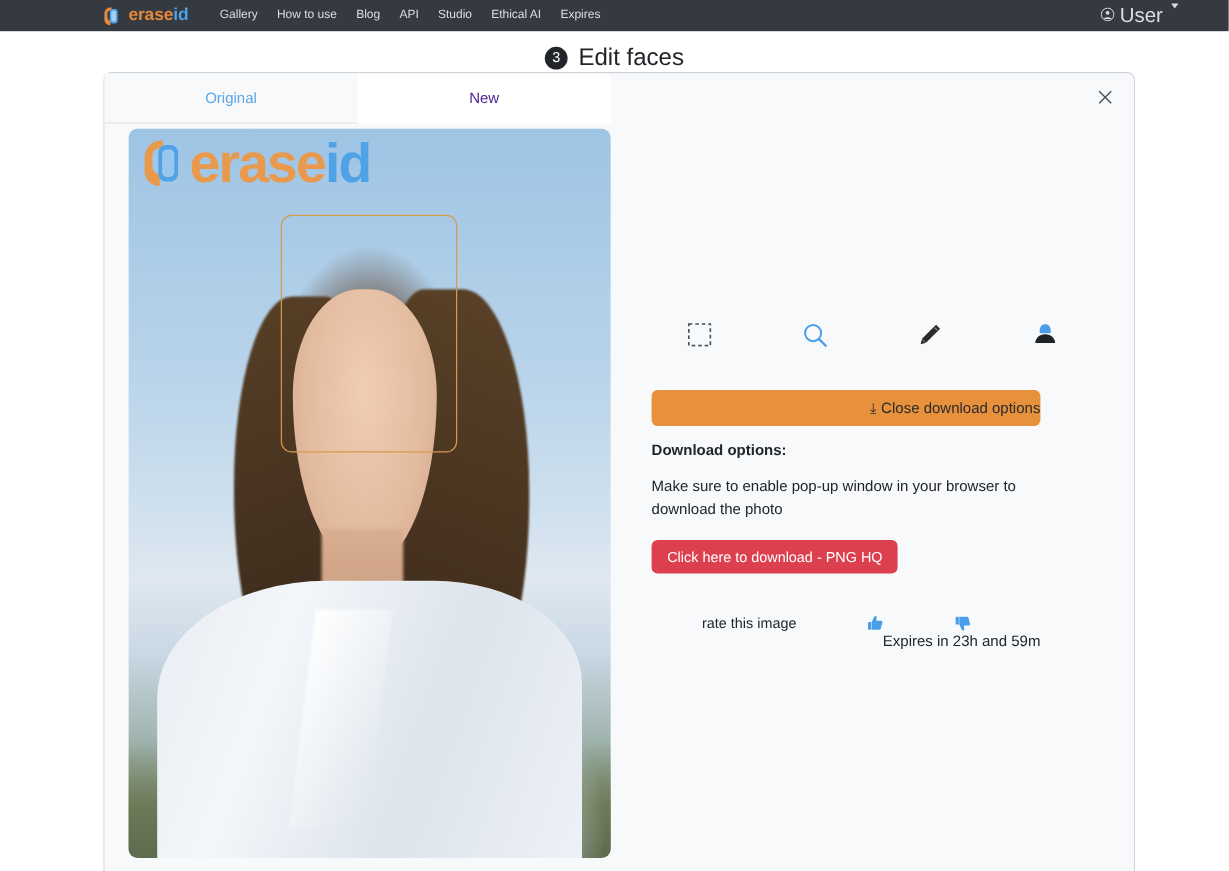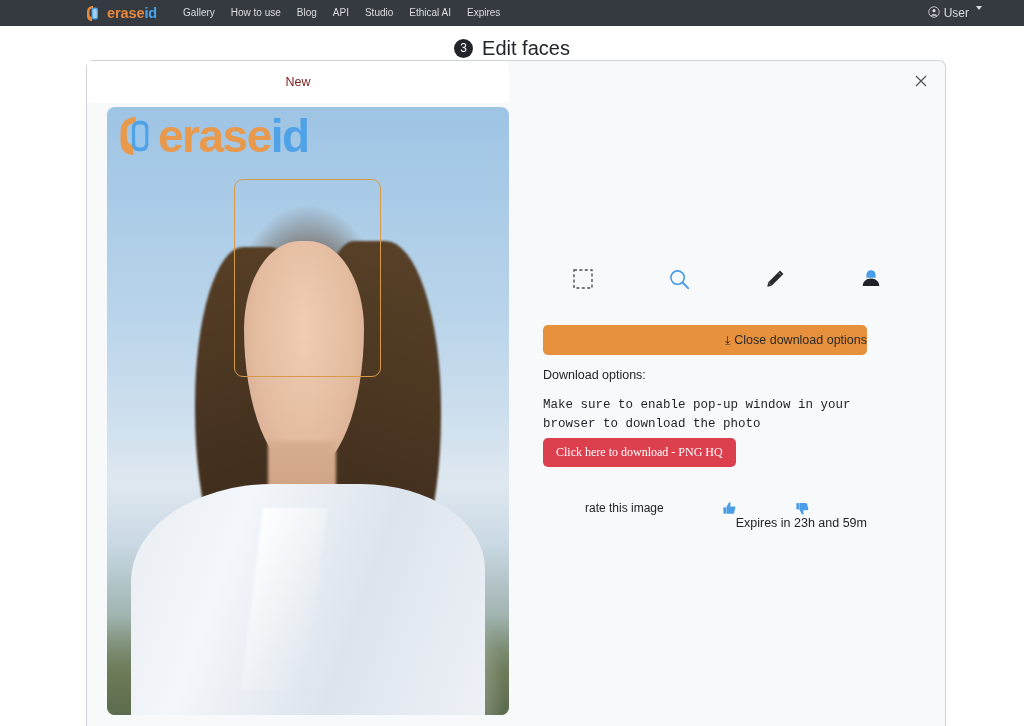--- a/index.html
+++ b/index.html
@@ -52,21 +52,21 @@
     padding: 12px 8px;
     text-decoration: none;
     white-space: nowrap;
     line-height: 26px;
   }
   .nav-right {
     margin-left: auto;
     display: flex;
     gap: 4px;
     color: #dcdde0;
-    font-size: 12px;
+    font-size: 17px;
     padding-right: 28px;
   }
   .caret {
     width: 0; height: 0;
     border-left: 3.5px solid transparent;
     border-right: 3.5px solid transparent;
     border-top: 4px solid #dcdde0;
     margin-left: 3px;
   }
 
@@ -133,21 +133,21 @@
     justify-content: center;
     font-size: 12.5px;
     border-bottom: 1px solid #e3e5e8;
     cursor: pointer;
   }
   .tab.inactive {
     color: #5ba7e4;
     background: #f8f9fa;
   }
   .tab.active {
-    color: #7f1d1d;
+    color: #4c1d95;
     background: #ffffff;
     border-bottom-color: #ffffff;
     border-radius: 0 6px 0 0;
   }
 
   
   .image-wrap {
     position: absolute;
     left: 20px;
     top: 46px;
@@ -294,39 +294,39 @@
     text-align: right;
     cursor: pointer;
     font-family: inherit;
   }
   .dl-icon { margin-right: 4px; font-size: 12px; }
 
   .label-line {
     margin-top: 13px;
     font-size: 12.5px;
     color: #212529;
+    font-weight: bold;
   }
   .help-text {
     margin-top: 14px;
     font-size: 12.5px;
     color: #212529;
     line-height: 1.5;
-    font-family: Liberation Mono, monospace;
   }
   .btn-red {
     display: inline-block;
-    margin-top: 4px;
+    margin-top: 16px;
     background: #dc3f4e;
     border: none;
     border-radius: 5px;
     color: #ffffff;
     font-size: 12px;
     padding: 7px 13px;
     cursor: pointer;
-    font-family: Liberation Serif, serif;
+    font-family: Liberation Sans, sans-serif;
   }
 
   .rate-row {
     margin-top: 34px;
     display: flex;
     align-items: flex-start;
     padding-left: 42px;
     gap: 58px;
     font-size: 12px;
     color: #212529;
@@ -380,20 +380,21 @@
 
 <div class="page-title">
   <span class="step-badge">3</span>
   <span>Edit faces</span>
 </div>
 
 <div class="panel">
 
   <div class="left-col">
     <div class="tabs">
+      <div class="tab inactive">Original</div>
       <div class="tab active">New</div>
     </div>
 
     <div class="image-wrap">
       <div class="photo">
         <div class="hair-left"></div>
         <div class="hair-right"></div>
         <div class="face"></div>
         <div class="neck"></div>
         <div class="jacket"></div>

